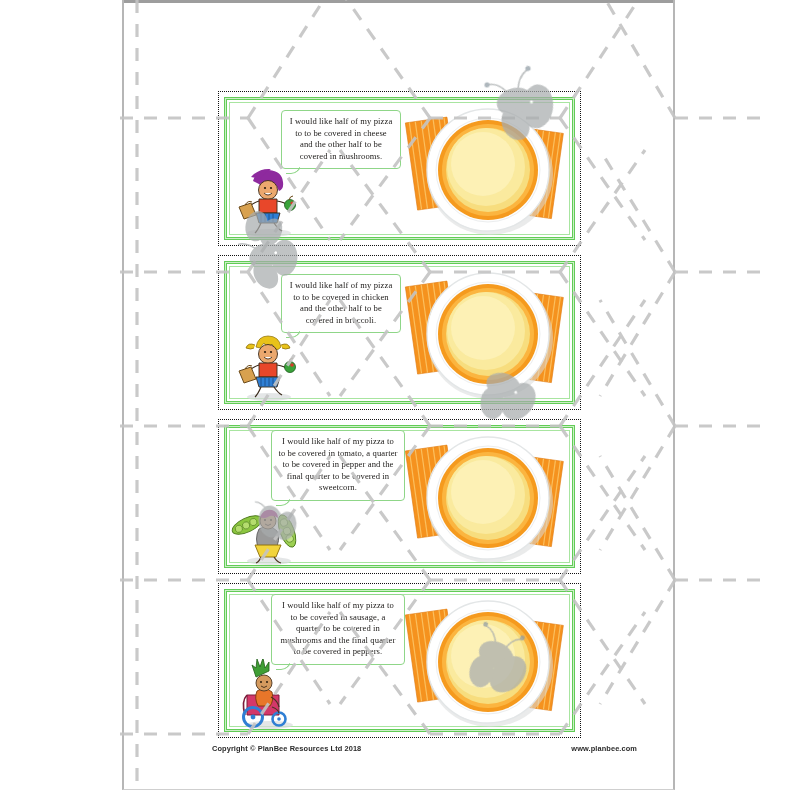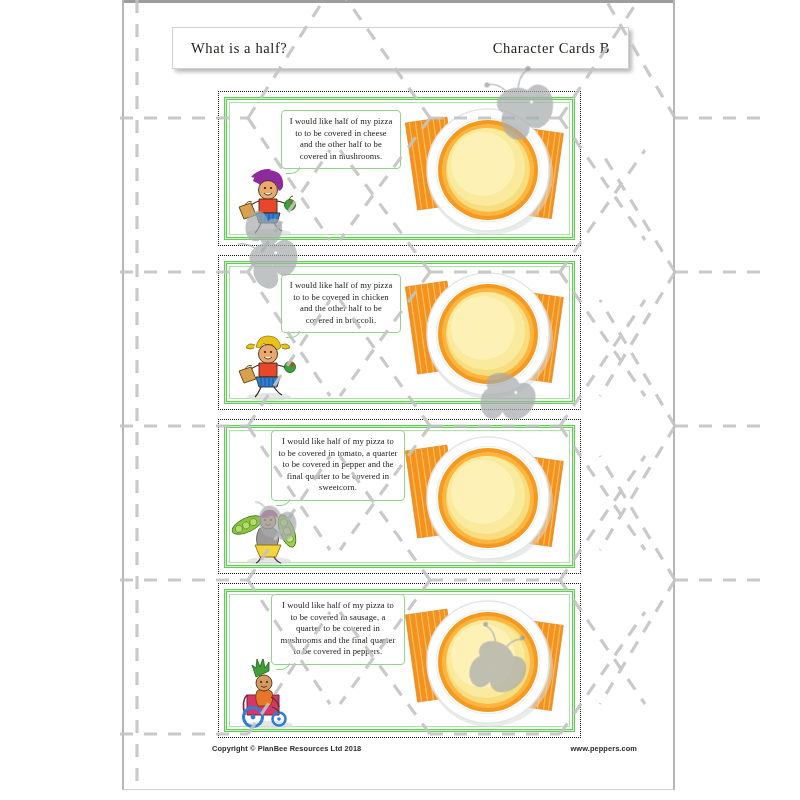--- a/index.html
+++ b/index.html
@@ -203,24 +203,20 @@
     z-index: 40;
   }
 </style>
 </head>
 <body>
 
 <div id="stage">
 
   <div id="page">
 
-    <div class="header-bar">
-      <div class="header-text">What is a half?</div>
-      <div class="header-text">Character Cards B</div>
-    </div>
 
     <div class="cards">
 
       <div class="card c0">
         <div class="green-frame"></div>
 
         <div class="pizza-scene">
           <svg width="168" height="147" viewBox="0 0 168 147">
             <g>
 
@@ -544,21 +540,21 @@
 
             <path d="M41 48 q6 2 7 6" fill="none" stroke="#4a3420" stroke-width="1.2"></path>
           </svg>
         </div>
       </div>
 
     </div>
 
     <div class="footer">
       <div class="footer-text">Copyright © PlanBee Resources Ltd 2018</div>
-      <div class="footer-text">www.peppers.com</div>
+      <div class="footer-text">www.planbee.com</div>
     </div>
 
   </div>
 
   <svg id="watermark" width="800" height="800" viewBox="0 0 800 800">
     <g stroke="#c4c4c4" stroke-width="3.2" stroke-dasharray="13 11" fill="none" opacity="0.9">
 
       <line x1="120" y1="118" x2="248" y2="118"></line>
       <line x1="430" y1="118" x2="560" y2="118"></line>
       <line x1="120" y1="272" x2="248" y2="272"></line>

